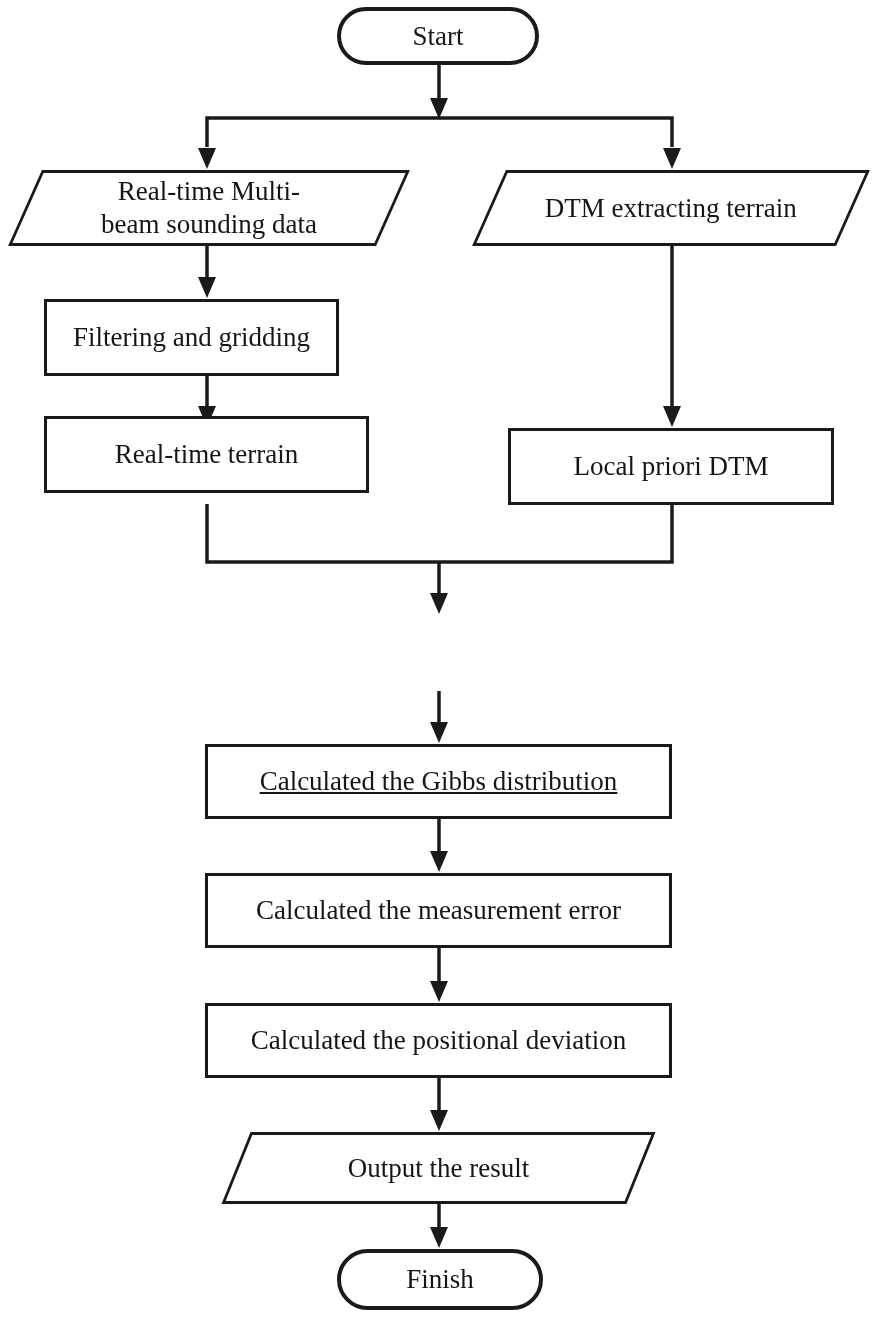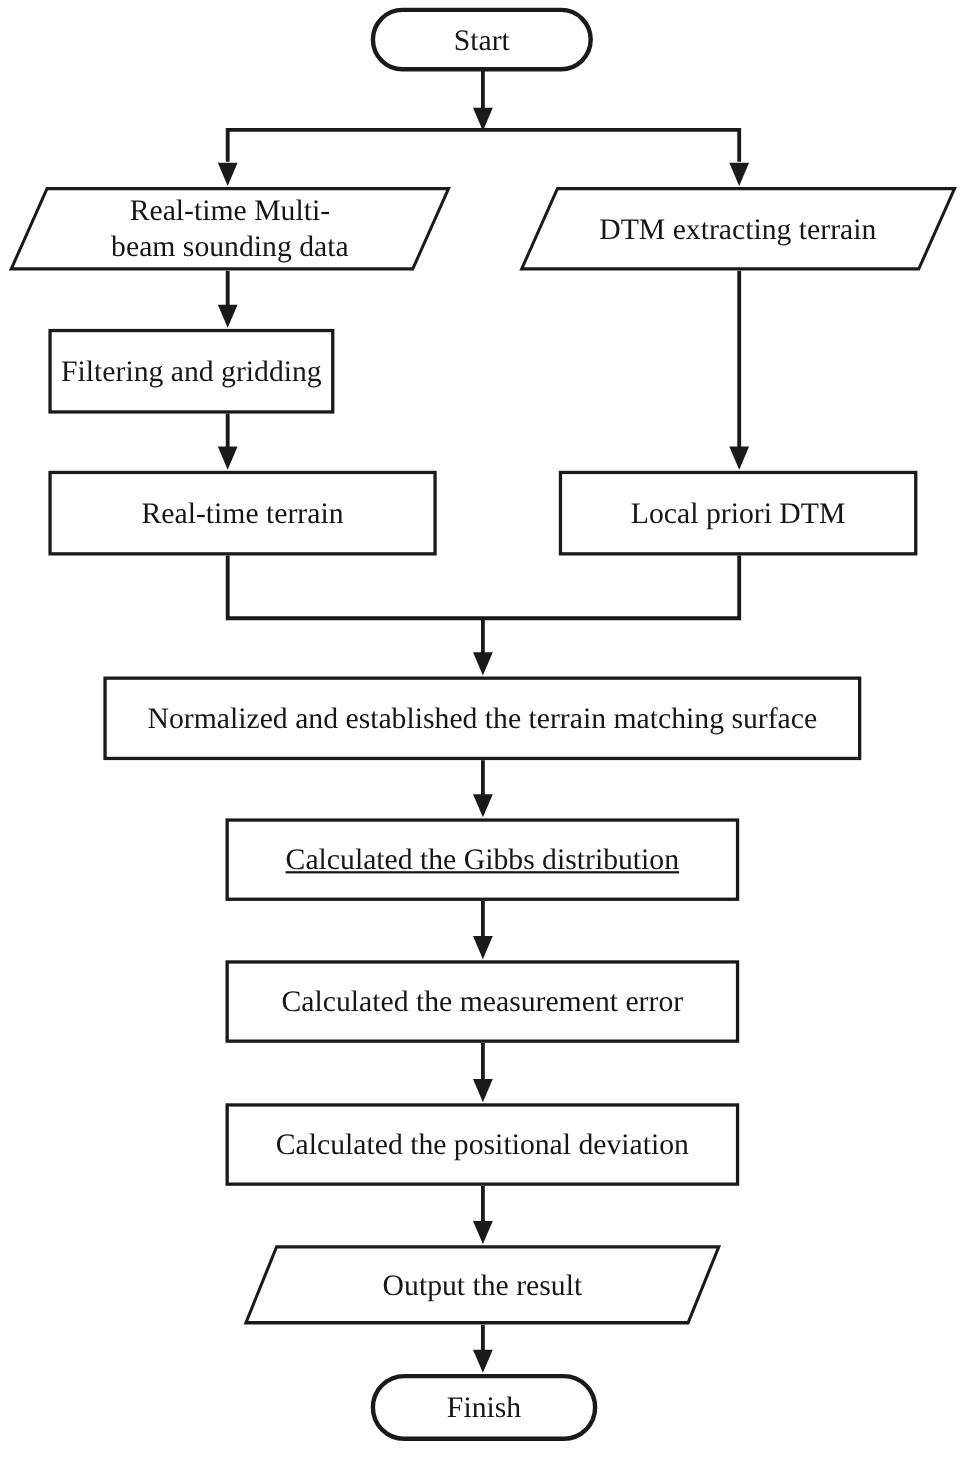--- a/index.html
+++ b/index.html
@@ -86,35 +86,32 @@
     <span class="unskew">
       <span class="lbl">Real-time Multi-</span>
       <span class="lbl">beam sounding data</span>
     </span>
   </div>
 
   <div class="node para one-line" style="left:489px; top:170px; width:364px; height:76px;">
     <span class="unskew lbl">DTM extracting terrain</span>
   </div>
 
-  <div class="node one-line" style="left:44px; top:299px; width:260px; height:77px;">
+  <div class="node one-line" style="left:44px; top:299px; width:295px; height:77px;">
     <span class="lbl">Filtering and gridding</span>
   </div>
 
-  <div class="node one-line" style="left:44px; top:428px; width:353px; height:77px;">
+  <div class="node one-line" style="left:44px; top:416px; width:325px; height:77px;">
     <span class="lbl">Real-time terrain</span>
   </div>
 
   <div class="node one-line" style="left:508px; top:428px; width:326px; height:77px;align-items:center;">
     <span class="lbl">Local priori DTM</span>
   </div>
 
-  <div class="node one-line" style="left:94px; top:615px; width:689px; height:76px;">
-    <span class="lbl">Normalized and established the terrain matching surface</span>
-  </div>
 
   <div class="node one-line" style="left:205px; top:744px; width:467px; height:75px;text-decoration:underline;">
     <span class="lbl">Calculated the Gibbs distribution</span>
   </div>
 
   <div class="node one-line" style="left:205px; top:1003px; width:467px; height:75px;">
     <span class="lbl">Calculated the positional deviation</span>
   </div>
 
   <div class="node one-line" style="left:205px; top:873px; width:467px; height:75px;">

